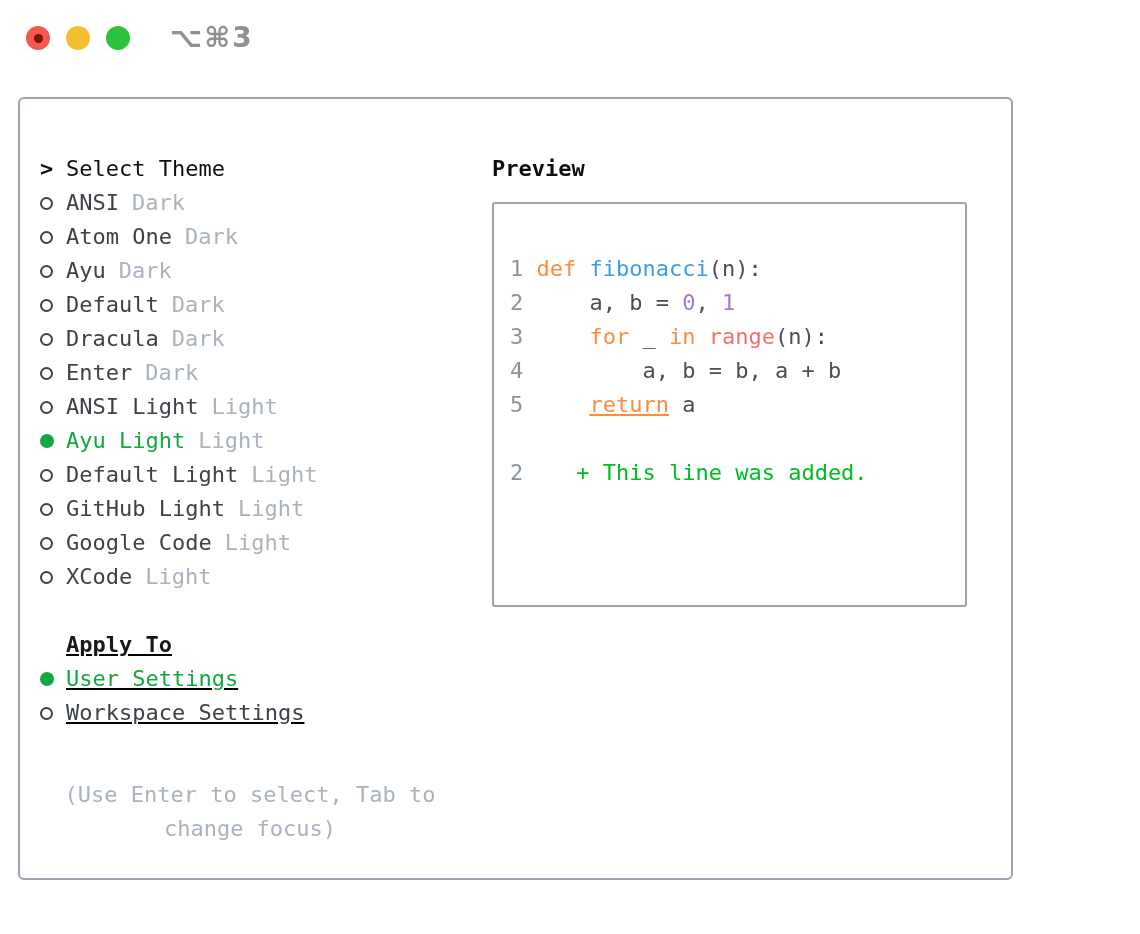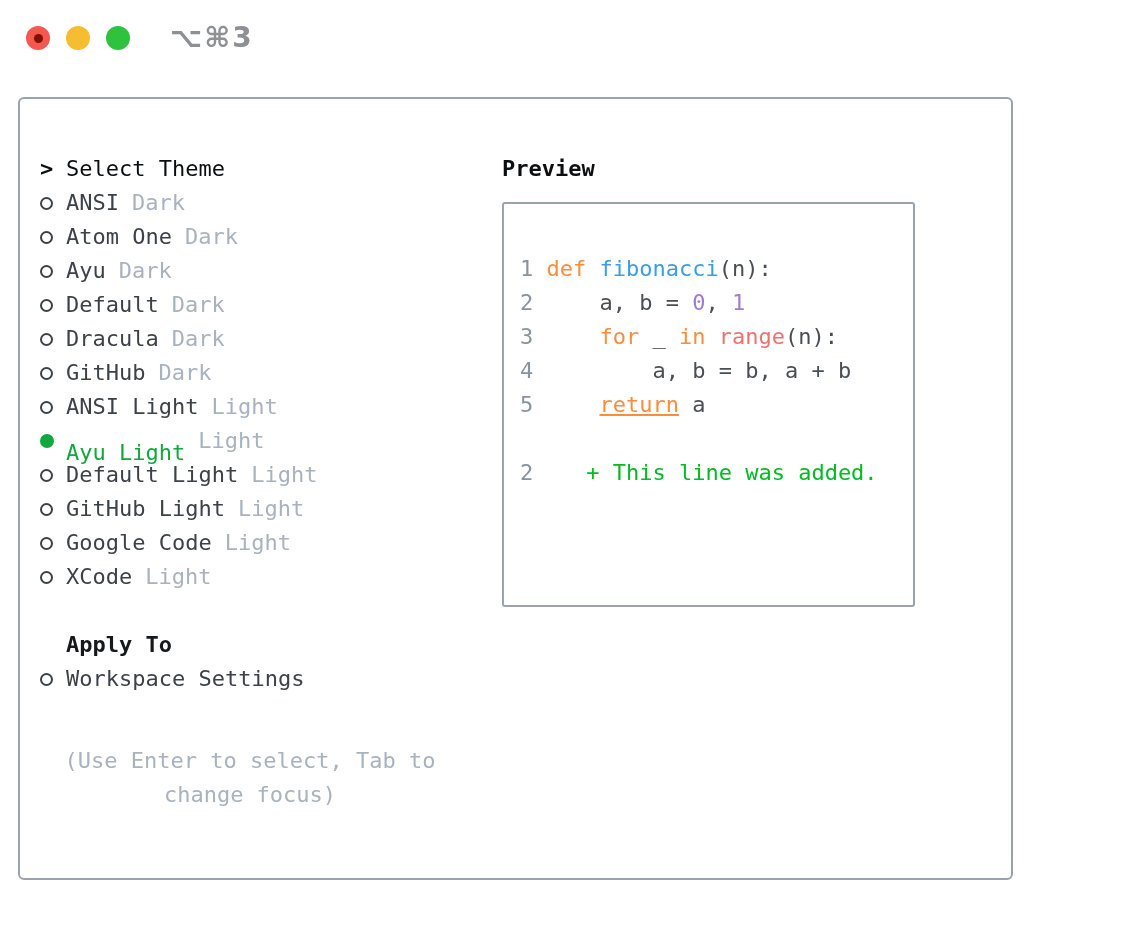--- a/index.html
+++ b/index.html
@@ -31,33 +31,33 @@
     position:absolute;left:18px;top:97px;width:995px;height:783px;
     border:2px solid var(--border);border-radius:6px;background:#fff;
   }
   .left-col{position:absolute;left:20px;top:53px;width:440px;}
   .row{display:flex;align-items:flex-start;font-size:22px;line-height:34px;height:34px;white-space:pre;}
   .mark{width:26px;height:34px;display:flex;align-items:center;flex:none;}
   .mark .caret{font-weight:bold;color:var(--header);}
   .dot{width:13px;height:13px;border-radius:50%;border:2px solid var(--text);display:block;}
   .dot.sel{border:none;background:var(--green);width:14px;height:14px;}
   .tname{color:var(--text);}
-  .tname.sel{color:var(--green);margin-top:12px;}
+  .tname.sel{color:var(--green);}
   .variant{color:var(--muted);margin-left:13px;}
   .row.header .tname{font-weight:normal;color:var(--header);}
-  .apply-section{margin-top:34px;}
+  .apply-section{margin-top:34px;text-decoration:underline;}
   .apply-label{font-weight:600;color:#16181a;}
   .help{
     margin-top:48px;width:420px;color:var(--muted);
     font-size:22px;line-height:34px;text-align:center;
   }
-  .right-col{position:absolute;left:482px;top:53px;}
+  .right-col{position:absolute;left:472px;top:53px;}
   .preview-title{font-size:22px;line-height:34px;font-weight:bold;color:var(--header);}
   .preview-box{
-    margin-top:16px;width:413px;height:405px;border:2px solid var(--border);
+    margin-top:16px;width:475px;height:405px;border:2px solid var(--border);
     border-radius:3px;padding:48px 0 0 16px;overflow:hidden;background:#fff;
   }
   .cl{white-space:pre;font-size:22px;line-height:34px;height:34px;}
   .ln{display:inline-block;width:2ch;color:var(--linenum);}
 </style>
 </head>
 <body>
 
 <div class="window">
 
@@ -77,35 +77,36 @@
         <span class="mark"><span class="caret">&gt;</span></span>
         <span class="tname">Select Theme</span>
       </div>
 
       <div>
           <div class="row"><span class="mark"><span class="dot"></span></span><span class="tname">ANSI</span><span class="variant">Dark</span></div>
           <div class="row"><span class="mark"><span class="dot"></span></span><span class="tname">Atom One</span><span class="variant">Dark</span></div>
           <div class="row"><span class="mark"><span class="dot"></span></span><span class="tname">Ayu</span><span class="variant">Dark</span></div>
           <div class="row"><span class="mark"><span class="dot"></span></span><span class="tname">Default</span><span class="variant">Dark</span></div>
           <div class="row"><span class="mark"><span class="dot"></span></span><span class="tname">Dracula</span><span class="variant">Dark</span></div>
-          <div class="row"><span class="mark"><span class="dot"></span></span><span class="tname">GitHub</span><span class="variant">Dark</span></div>
+          <div class="row"><span class="mark"><span class="dot"></span></span><span class="tname">Enter</span><span class="variant">Dark</span></div>
           <div class="row"><span class="mark"><span class="dot"></span></span><span class="tname">ANSI Light</span><span class="variant">Light</span></div>
           <div class="row"><span class="mark"><span class="dot sel"></span></span><span class="tname sel">Ayu Light</span><span class="variant">Light</span></div>
           <div class="row"><span class="mark"><span class="dot"></span></span><span class="tname">Default Light</span><span class="variant">Light</span></div>
           <div class="row"><span class="mark"><span class="dot"></span></span><span class="tname">GitHub Light</span><span class="variant">Light</span></div>
           <div class="row"><span class="mark"><span class="dot"></span></span><span class="tname">Google Code</span><span class="variant">Light</span></div>
           <div class="row"><span class="mark"><span class="dot"></span></span><span class="tname">XCode</span><span class="variant">Light</span></div>
         </div>
 
       <div class="apply-section">
         <div class="row">
           <span class="mark"></span>
           <span class="apply-label">Apply To</span>
         </div>
         <div>
+            <div class="row"><span class="mark"><span class="dot sel"></span></span><span class="tname sel">User Settings</span></div>
             <div class="row"><span class="mark"><span class="dot"></span></span><span class="tname">Workspace Settings</span></div>
           </div>
       </div>
 
       <div class="help">(Use Enter to select, Tab to change focus)</div>
     </div>
 
     <div class="right-col">
       <div class="preview-title">Preview</div>
       <div class="preview-box">

